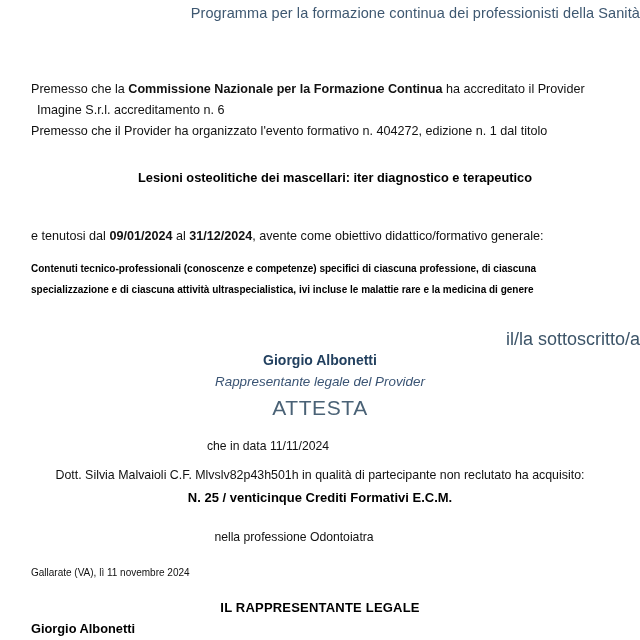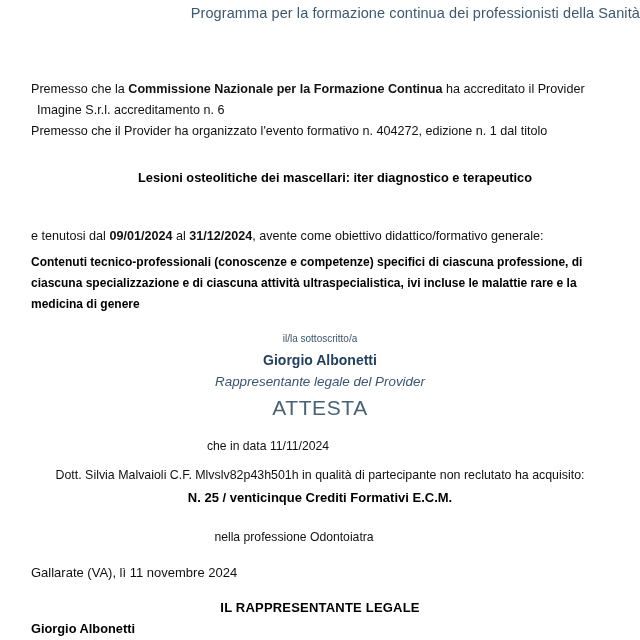--- a/index.html
+++ b/index.html
@@ -73,36 +73,36 @@
     font-size: 12.6px;
     line-height: 21px;
     color: #111111;
     white-space: nowrap;
   }
   .dates-line b { font-weight: bold; }
 
   .objective {
     position: absolute;
     left: 31px;
-    top: 252px;
+    top: 258px;
     width: 572px;
-    font-size: 12px;
+    font-size: 10px;
     line-height: 21px;
     font-weight: bold;
     color: #000000;
   }
 
   
   .signer-intro {
     position: absolute;
     left: 0;
     top: 330px;
     width: 640px;
-    text-align: center;
-    font-size: 10px;
+    text-align: right;
+    font-size: 18px;
     line-height: 18px;
     color: #3c5468;
   }
   .signer-name {
     position: absolute;
     left: 0;
     top: 351px;
     width: 640px;
     text-align: center;
     font-size: 14px;
@@ -175,21 +175,21 @@
     font-size: 12.2px;
     line-height: 18px;
     color: #111111;
   }
 
   
   .place-date {
     position: absolute;
     left: 31px;
     top: 564px;
-    font-size: 13px;
+    font-size: 10px;
     line-height: 18px;
     color: #111111;
     white-space: nowrap;
   }
   .rep-heading {
     position: absolute;
     left: 0;
     top: 599px;
     width: 640px;
     text-align: center;

